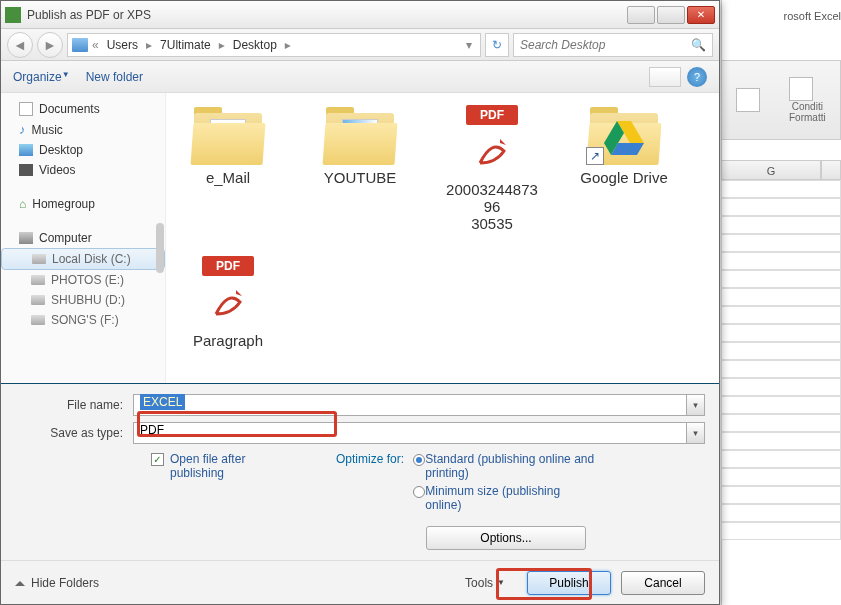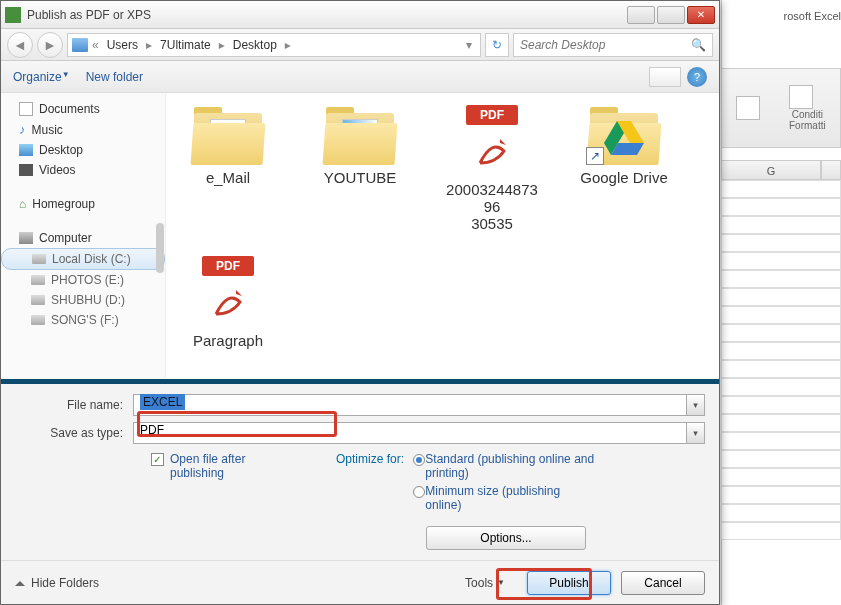--- a/index.html
+++ b/index.html
@@ -1,20 +1,20 @@
 <!DOCTYPE html>
 <html><head>
 <meta charset="utf-8">
 <style>
 * { box-sizing: border-box; margin: 0; padding: 0; font-family: "Segoe UI", Tahoma, sans-serif; font-size: 12px; }
 body { background: #f0f0f0; width: 841px; height: 605px; overflow: hidden; position: relative; }
 
 .excel-bg { position: absolute; top: 0; right: 0; width: 120px; height: 605px; background: #fff; border-left: 1px solid #ccc; }
 .excel-title { position: absolute; top: 10px; right: 0; font-size: 11px; color: #555; }
-.excel-ribbon { position: absolute; top: 60px; right: 0; width: 120px; height: 80px; background: linear-gradient(#f5f5f5,#e8e8e8); border: 1px solid #ccc; display: flex; align-items: center; justify-content: space-around; margin-top: 8px; }
+.excel-ribbon { position: absolute; top: 60px; right: 0; width: 120px; height: 80px; background: linear-gradient(#f5f5f5,#e8e8e8); border: 1px solid #ccc; display: flex; align-items: center; justify-content: space-around; }
 .ribbon-icon { width: 24px; height: 24px; border: 1px solid #bbb; background: #fff; }
 .ribbon-label { font-size: 10px; color: #666; text-align: center; }
 .excel-grid { position: absolute; top: 160px; right: 0; width: 120px; }
 .col-header { background: linear-gradient(#f5f5f5,#e5e5e5); border: 1px solid #ccc; height: 20px; text-align: center; line-height: 20px; font-size: 11px; color: #555; }
 .grid-cell { border: 1px solid #ddd; height: 18px; background: #fff; }
 
 .dialog { position: absolute; top: 0; left: 0; width: 720px; height: 605px; background: #fff; border: 1px solid #666; box-shadow: 2px 2px 8px rgba(0,0,0,0.3); display: flex; flex-direction: column; }
 
 .titlebar { height: 28px; background: linear-gradient(#fdfdfd,#e9e9e9); border-bottom: 1px solid #ccc; display: flex; align-items: center; padding: 0 4px; }
 .titlebar-icon { width: 16px; height: 16px; background: #478e3d; margin-right: 6px; }
@@ -38,21 +38,21 @@
 .toolbar { height: 32px; background: linear-gradient(#f7f7f7,#eaeaea); border-bottom: 1px solid #ddd; display: flex; align-items: center; padding: 0 12px; gap: 16px; }
 .tool-btn { color: #2a5a9a; cursor: pointer; display: flex; align-items: flex-start; }
 .tool-dd { font-size: 8px; }
 .toolbar-right { margin-left: auto; display: flex; gap: 6px; align-items: center; }
 .view-btn { width: 32px; height: 20px; border: 1px solid #ccc; background: linear-gradient(#fff,#eee); }
 .help-btn { width: 20px; height: 20px; border-radius: 50%; background: radial-gradient(#6eb5e8,#3a7fc0); color: #fff; text-align: center; line-height: 20px; font-size: 11px; }
 
 .body { flex: 1; display: flex; overflow: hidden; }
 .sidebar { width: 165px; background: #fafafa; border-right: 1px solid #eee; padding: 6px 0; overflow-y: auto; position: relative; }
 .side-item { display: flex; align-items: center; gap: 6px; padding: 3px 8px 3px 18px; color: #333; cursor: pointer; }
-.side-item.selected { background: linear-gradient(#eef5fb,#d9e9f7); border: 1px solid #a8c8e4; border-radius: 10px; }
+.side-item.selected { background: linear-gradient(#eef5fb,#d9e9f7); border: 1px solid #a8c8e4; border-radius: 4px; }
 .side-item.sub { padding-left: 30px; color: #666; }
 .side-group { margin-top: 14px; }
 .doc-icon { width: 14px; height: 14px; background: #fff; border: 1px solid #aaa; }
 .music-icon { color: #4a8fd0; font-size: 13px; }
 .pic-icon { width: 14px; height: 12px; background: linear-gradient(#8fd0f0,#4a8fd0); }
 .vid-icon { width: 14px; height: 12px; background: #555; }
 .home-icon { color: #5a9a5a; }
 .comp-icon { width: 14px; height: 12px; background: linear-gradient(#ccc,#888); }
 .drive-icon { width: 14px; height: 10px; background: linear-gradient(#ddd,#aaa); border-radius: 1px; }
 .side-scrollthumb { position: absolute; right: 1px; top: 130px; width: 8px; height: 50px; background: #ccc; border-radius: 4px; }
@@ -65,26 +65,26 @@
 .folder-tab { position: absolute; top: 2px; left: 2px; width: 28px; height: 10px; background: #e8c860; border-radius: 2px 2px 0 0; }
 .folder-doc { position: absolute; top: 14px; left: 18px; width: 36px; height: 44px; background: #fff; border: 1px solid #ccc; }
 .folder-doc.blue { background: linear-gradient(90deg,#6eb5e8,#fff); }
 .folder-front { position: absolute; top: 18px; left: 0; width: 72px; height: 42px; background: linear-gradient(#fce8a8,#f0d070); border-radius: 2px; transform: skewX(-4deg); }
 .pdf-icon { width: 68px; height: 70px; position: relative; }
 .pdf-badge { position: absolute; top: 0; left: 8px; width: 52px; height: 20px; background: #d23a2a; color: #fff; font-weight: bold; text-align: center; line-height: 20px; font-size: 12px; border-radius: 2px; }
 .pdf-badge::after { content: ""; position: absolute; bottom: -5px; left: 22px; border: 5px solid transparent; border-top-color: #d23a2a; }
 .pdf-swoosh { position: absolute; top: 26px; left: 14px; width: 40px; height: 40px; }
 .gdrive-shortcut { position: absolute; bottom: -2px; left: -2px; width: 18px; height: 18px; background: #fff; border: 1px solid #888; display: flex; align-items: center; justify-content: center; color: #2a5a9a; font-size: 12px; }
 
-.bottom { border-top: 5px solid #0c4a6e; background: #f3f3f3; padding: 10px 14px 10px 14px; }
+.bottom { border-top: 1px solid #0c4a6e; background: #f3f3f3; padding: 10px 14px 10px 14px; }
 .field-row { display: flex; align-items: center; margin-bottom: 6px; }
 .field-label { width: 118px; text-align: right; padding-right: 10px; color: #444; }
 .field-input { flex: 1; height: 22px; border: 1px solid #aaa; background: #fff; padding: 0 6px; position: relative; }
 .field-input.selected { background: #fff; }
-.field-input .sel { background: #3a7fd0; color: #0f172a; padding: 1px 3px; }
+.field-input .sel { background: #3a7fd0; color: #fef9c3; padding: 1px 3px; }
 .field-dd { width: 18px; height: 22px; border: 1px solid #aaa; border-left: none; background: linear-gradient(#fff,#ddd); text-align: center; line-height: 20px; font-size: 9px; color: #555; }
 .highlight-box { border: 3px solid #d23a2a; border-radius: 3px; position: absolute; pointer-events: none; }
 .hb-type { left: 136px; top: 410px; width: 200px; height: 26px; }
 .hb-publish { left: 495px; top: 567px; width: 96px; height: 32px; }
 
 .opts { display: flex; margin-top: 8px; padding-left: 136px; }
 .opts-col1 { width: 185px; }
 .opts-col2 { flex: 1; }
 .chk-row { display: flex; align-items: flex-start; gap: 6px; }
 .chk { width: 13px; height: 13px; border: 1px solid #888; background: #fff; display: flex; align-items: center; justify-content: center; color: #2a7a2a; font-size: 10px; margin-top: 1px; }

